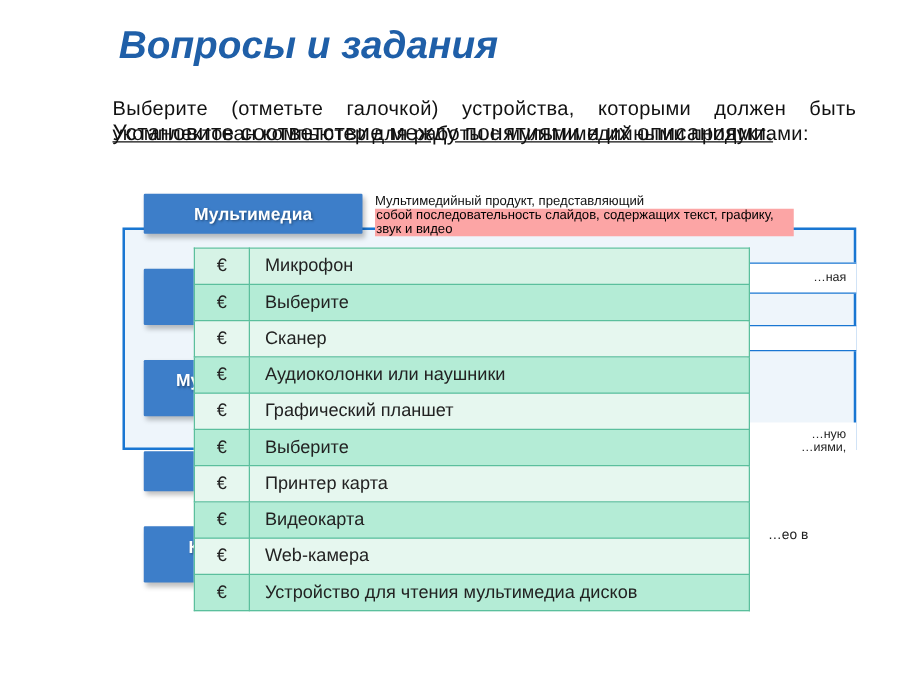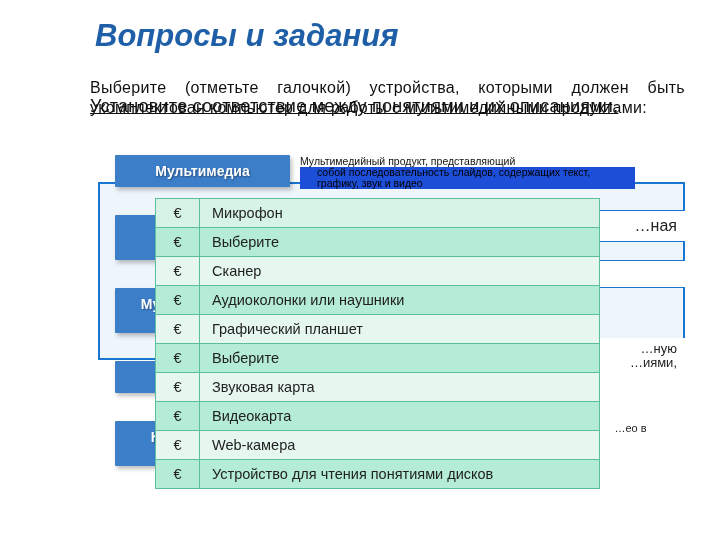--- a/index.html
+++ b/index.html
@@ -58,31 +58,31 @@
       box-shadow: 2px 3px 4px rgba(0,0,0,.25);
       line-height: 1.15;
     }
 
     .right-frag {
       position: absolute;
       right: 35px;
       background: #fff;
       border-left: 1px solid #1976d2;
       padding: 4px 8px;
-      font-size: 16px;
+      font-size: 10px;
       color: #222;
       text-align: right;
     }
     .rf2 { top: 210px; width: 90px; padding: 6px 8px; border-top:1px solid #1976d2; border-bottom:1px solid #1976d2;}
     .rf3 { top: 260px; width: 90px; border-top:1px solid #1976d2; border-bottom:1px solid #1976d2;}
-    .rf4 { top: 338px; width: 125px; height: 40px; font-size: 13px; line-height: 1.1; }
+    .rf4 { top: 338px; width: 125px; height: 40px; font-size: 10px; line-height: 1.1; }
     .rf5 { top: 418px; width: 110px; font-size: 11px; text-align: center; }
     
     .clutter { position:absolute; top: 156px; left: 300px; right: 85px; font-size:10.5px; color:#111; line-height:1.05; }
-    .clutter .line2 { background:#1d4ed8; color:#000; display:inline-block; padding:0 17px;}
+    .clutter .line2 { background:#fca5a5; color:#000; display:inline-block; padding:0 1px;}
 
     
     .gtable {
       position: absolute;
       left: 155px; top: 198px;
       width: 445px;
       border: 1px solid #5bbf9d;
       background: #fff;
       border-collapse: collapse;
       box-shadow: 0 0 0 1px #5bbf9d inset;
@@ -157,30 +157,30 @@
         <tr>
           <td class="tick-cell">€</td>
           <td>Графический планшет</td>
         </tr>
         <tr>
           <td class="tick-cell">€</td>
           <td>Выберите</td>
         </tr>
         <tr>
           <td class="tick-cell">€</td>
-          <td>Звуковая карта</td>
+          <td>Принтер карта</td>
         </tr>
         <tr>
           <td class="tick-cell">€</td>
           <td>Видеокарта</td>
         </tr>
         <tr>
           <td class="tick-cell">€</td>
           <td>Web-камера</td>
         </tr>
         <tr>
           <td class="tick-cell">€</td>
-          <td>Устройство для чтения понятиями дисков</td>
+          <td>Устройство для чтения мультимедиа дисков</td>
         </tr>
       </tbody>
   </table>
 
 </div>
 
 </body></html>

